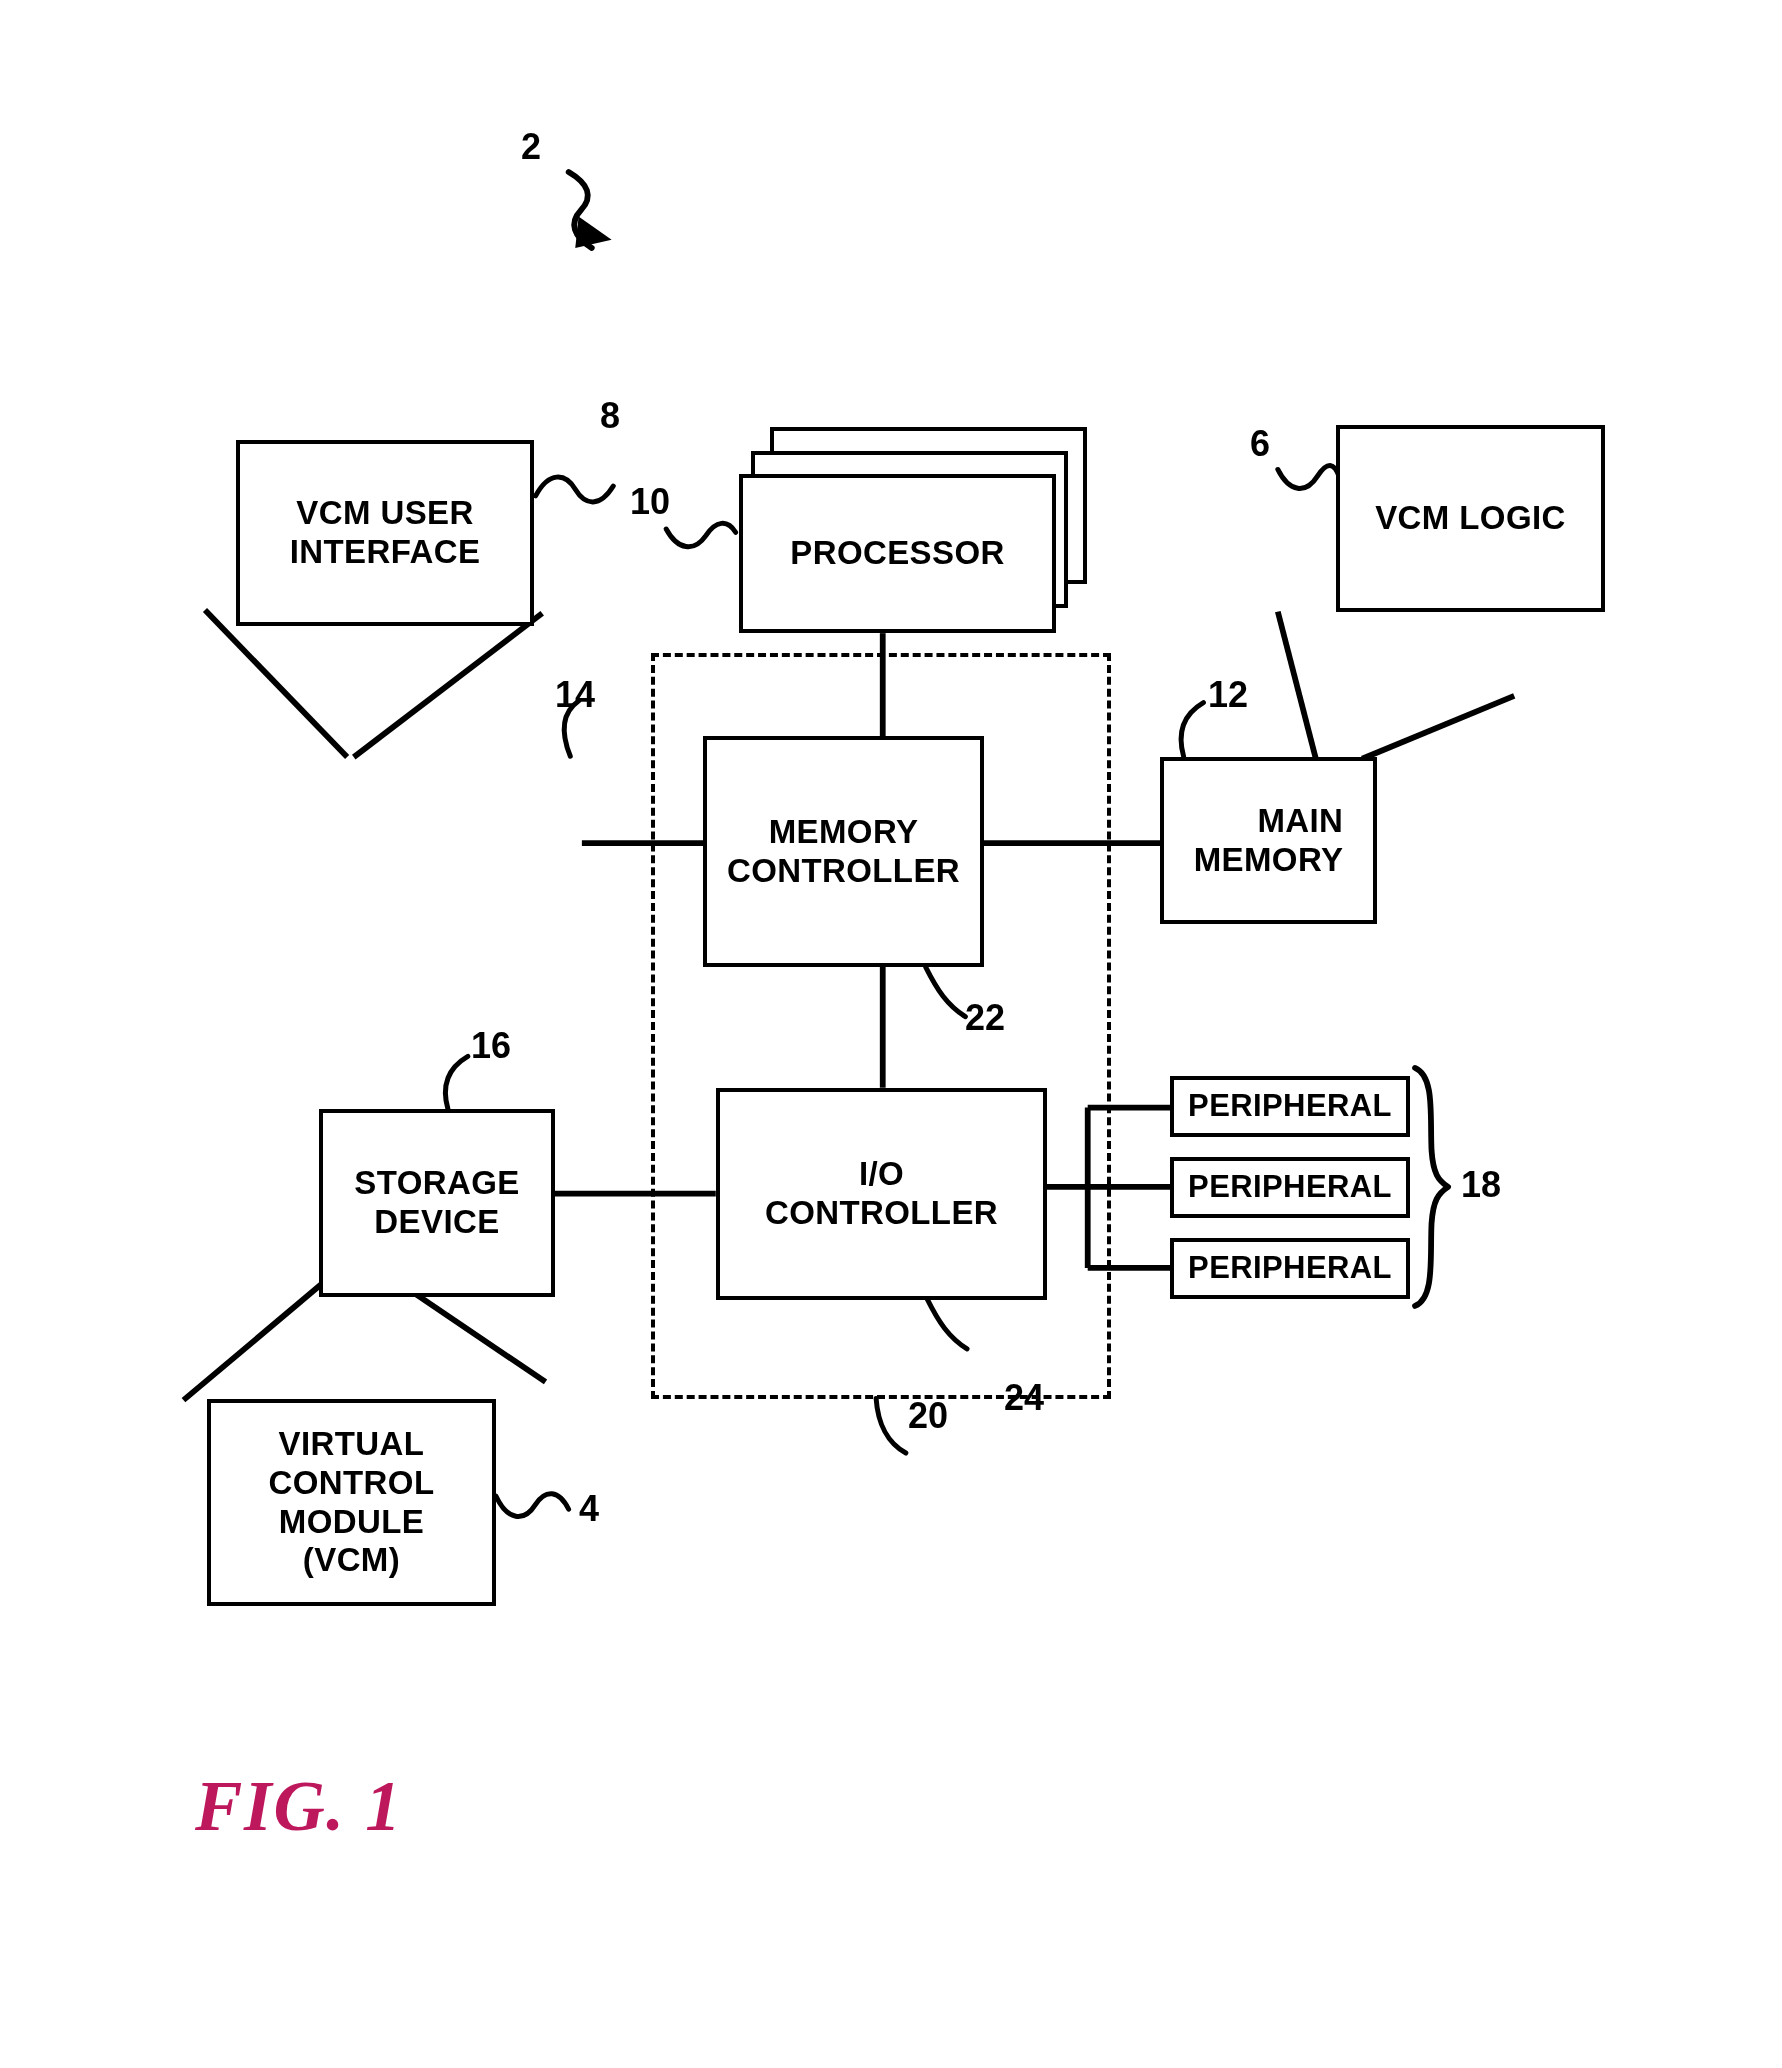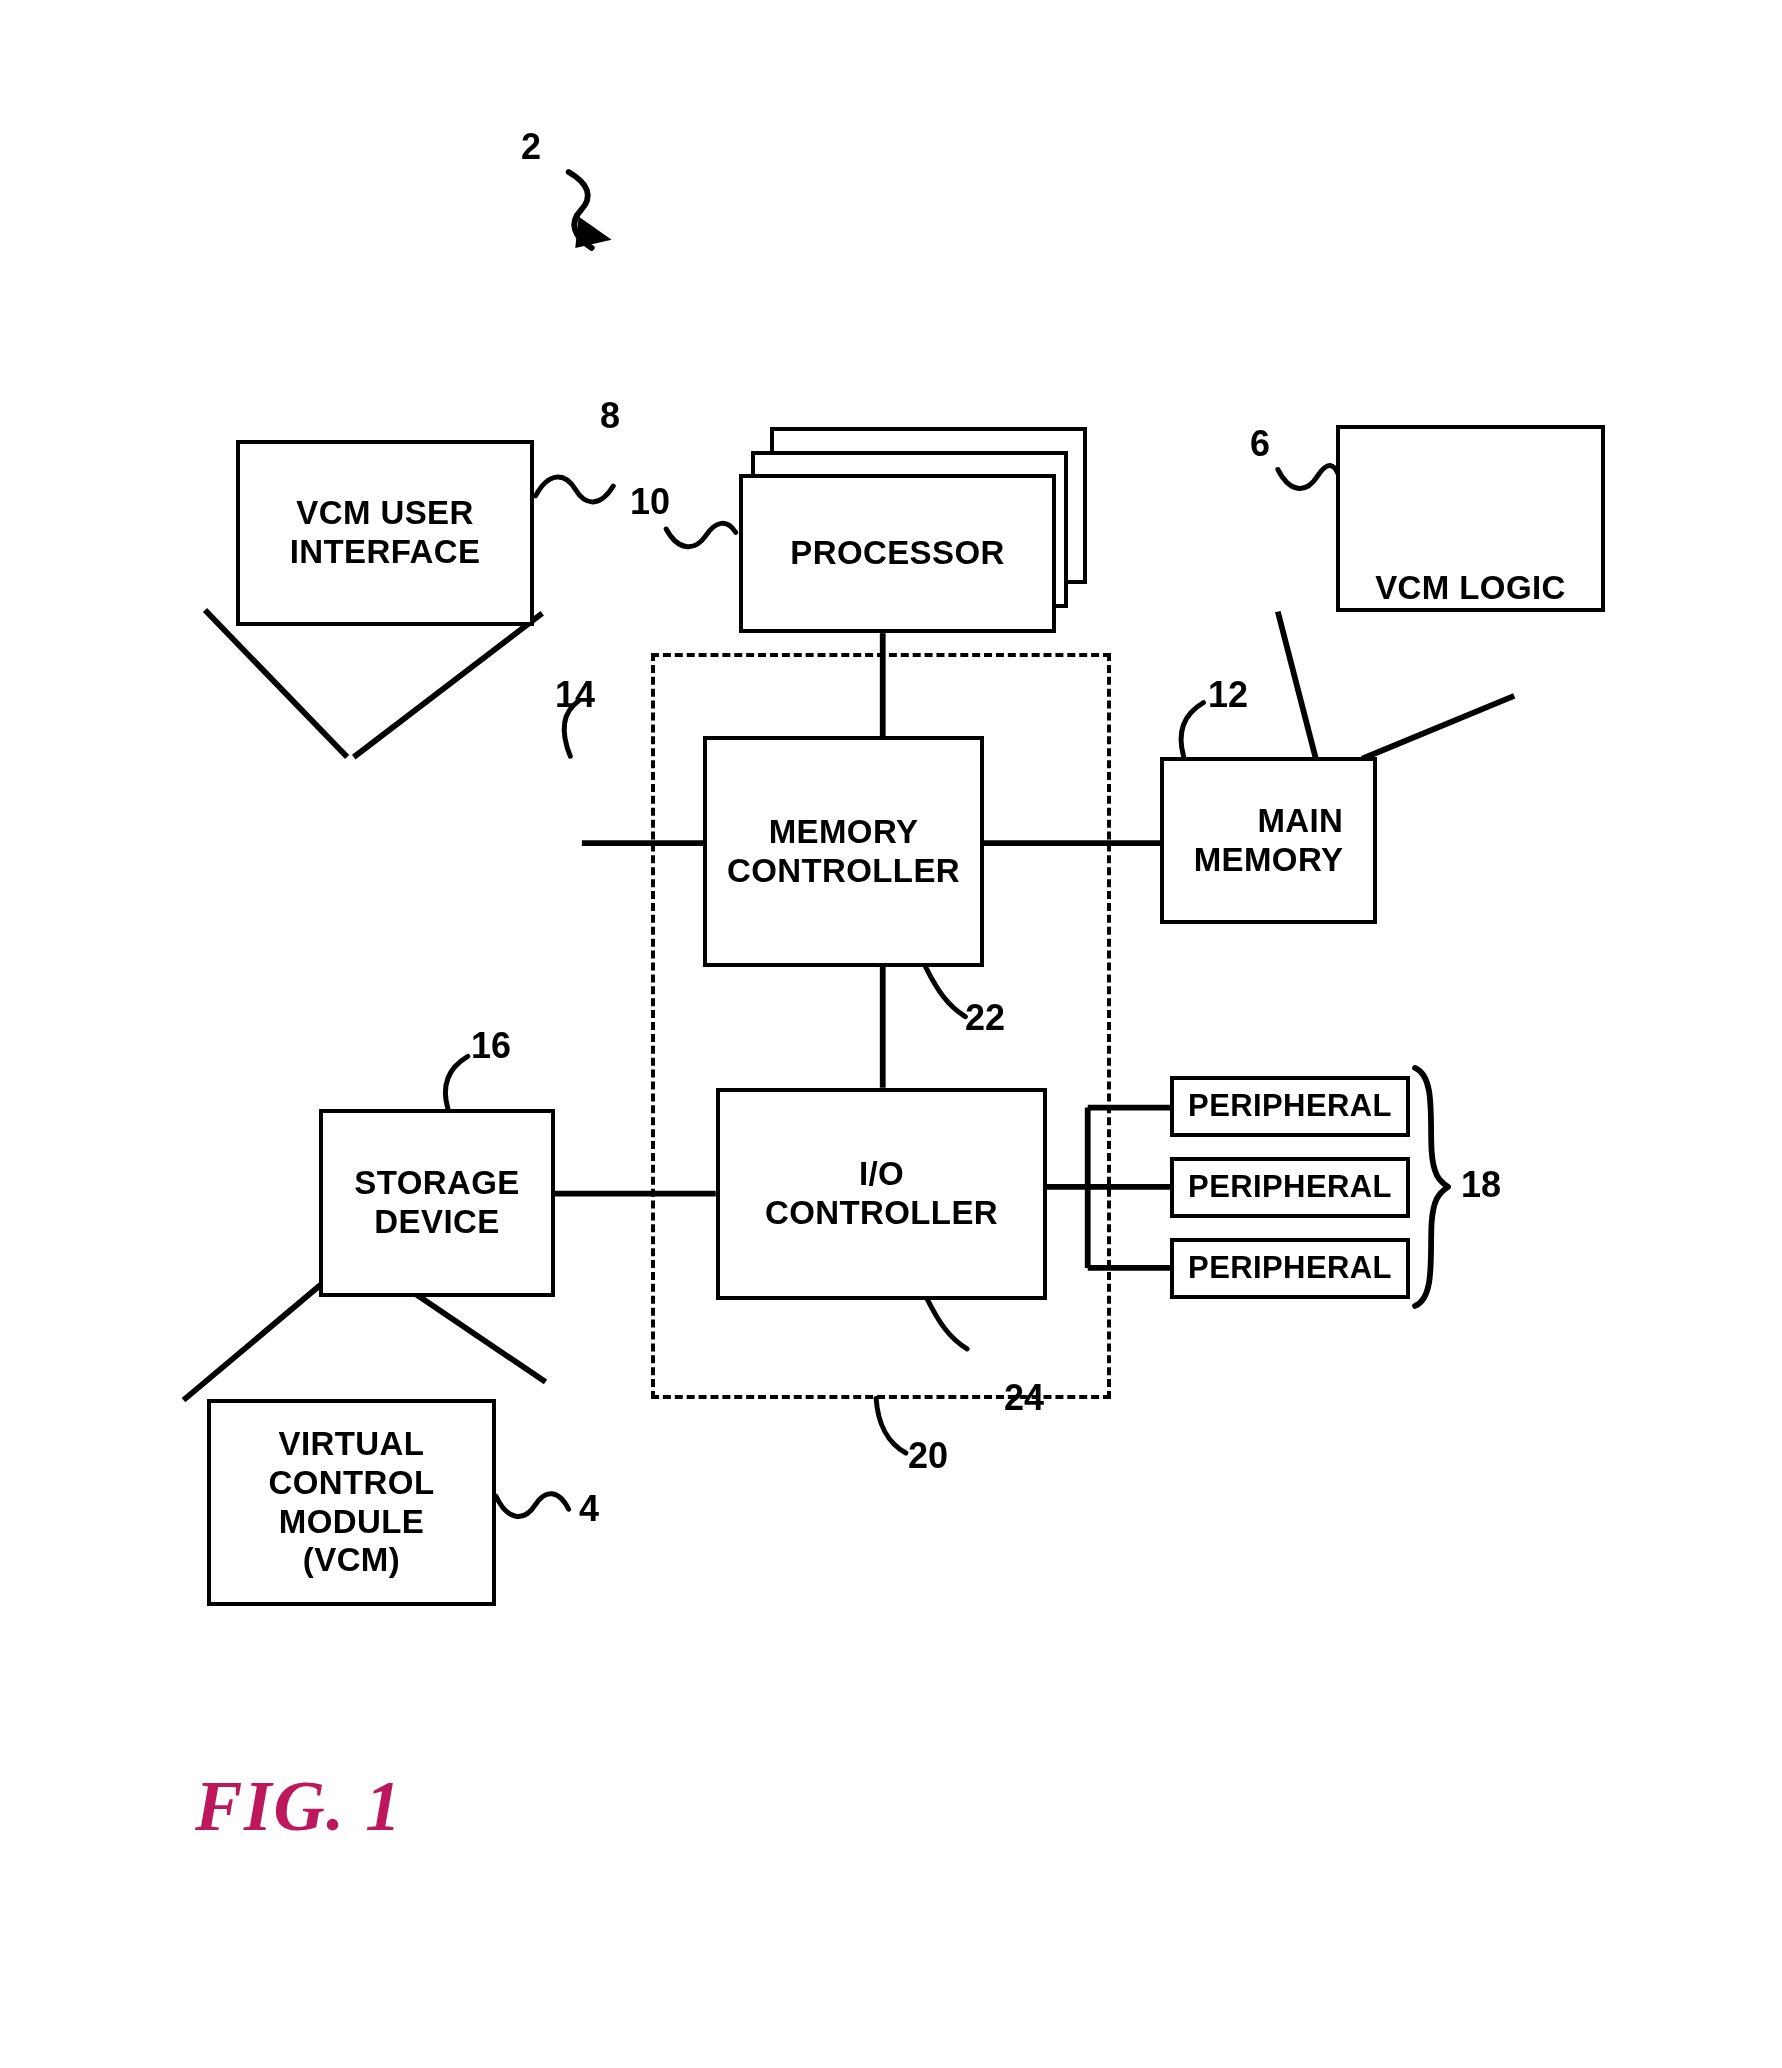--- a/index.html
+++ b/index.html
@@ -158,21 +158,21 @@
   </div>
   <div class="ref-num" style="left:600px; top:395px;">8</div>
 
   <div class="ghost-box" style="left:770px; top:427px; width:317px; height:157px; z-index:3;"></div>
   <div class="ghost-box" style="left:751px; top:451px; width:317px; height:157px; z-index:4;"></div>
   <div class="node-box" style="left:731px; top:474px; width:317px; height:159px; z-index:5;margin-left:8px;">
     <span class="node-label">PROCESSOR</span>
   </div>
   <div class="ref-num" style="left:630px; top:481px;">10</div>
 
-  <div class="node-box" style="left:1336px; top:425px; width:269px; height:187px;align-items:flex-end;">
+  <div class="node-box" style="left:1336px; top:425px; width:269px; height:187px;">
     <span class="node-label">VCM LOGIC</span>
   </div>
   <div class="ref-num" style="left:1250px; top:423px;">6</div>
 
   <div class="ref-num" style="left:555px; top:674px;">14</div>
 
   <div class="node-box" style="left:703px; top:736px; width:281px; height:231px;">
     <span class="node-label">MEMORY
 CONTROLLER</span>
   </div>
@@ -208,20 +208,20 @@
   <div class="ref-num" style="left:1461px; top:1164px;">18</div>
 
   <div class="node-box" style="left:207px; top:1399px; width:289px; height:207px;">
     <span class="node-label">VIRTUAL
 CONTROL
 MODULE
 (VCM)</span>
   </div>
   <div class="ref-num" style="left:579px; top:1488px;">4</div>
 
-  <div class="ref-num" style="left:908px; top:1435px;">20</div>
+  <div class="ref-num" style="left:908px; top:1395px;">20</div>
 
   <div class="ref-num" style="left:521px; top:126px;">2</div>
 
   <div class="fig-caption" style="left:195px; top:1766px;">FIG. 1</div>
 
 </div>
 
 
 </body></html>

